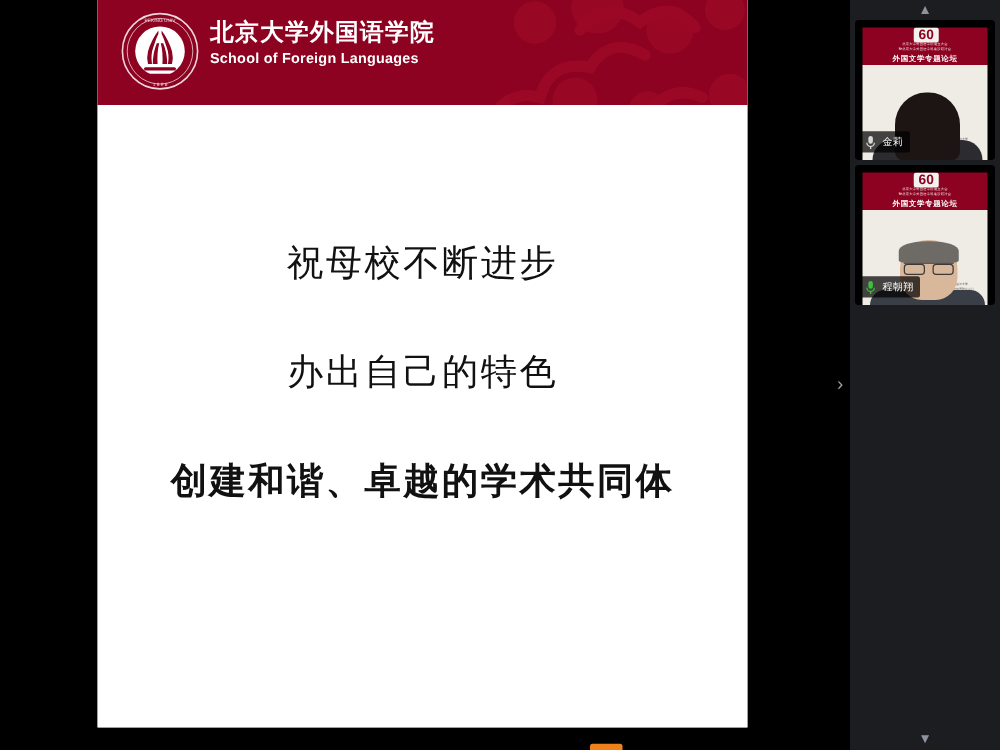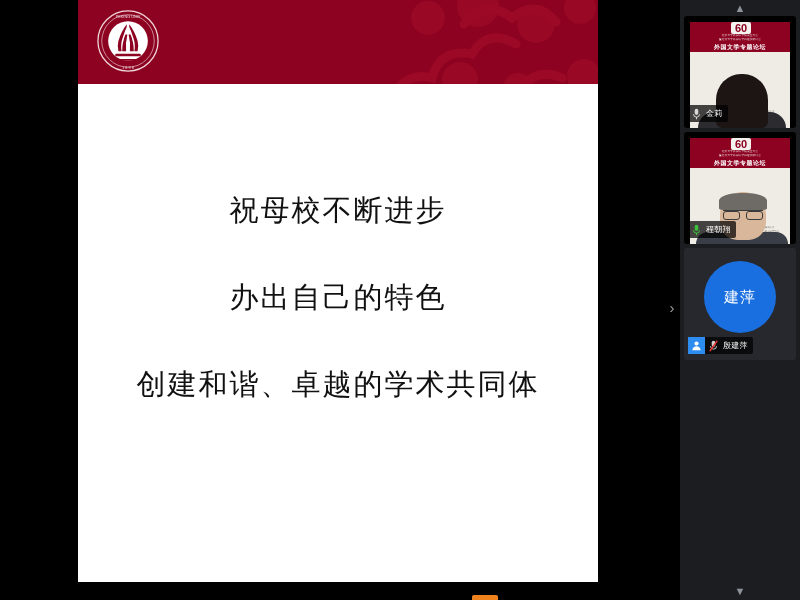--- a/index.html
+++ b/index.html
@@ -18,21 +18,21 @@
   .hdr-cn{font-size:19px;font-weight:bold;letter-spacing:1px;line-height:1.15;
           font-family:"DejaVu Sans","Liberation Sans",sans-serif;}
   .hdr-en{font-size:11.5px;font-weight:bold;margin-top:3px;letter-spacing:.2px;}
 
   
   .slide-body{position:relative;height:498px;background:#fff;
     display:flex;flex-direction:column;align-items:center;justify-content:flex-start;
     padding-top:112px;box-sizing:border-box;}
   .sline{color:#111;font-size:29px;letter-spacing:2px;line-height:1;margin-bottom:58px;
          font-family:"DejaVu Sans","Liberation Sans",sans-serif;white-space:nowrap;}
-  .sline:last-child{margin-bottom:0;}
+  .sline:last-child{margin-bottom:0;font-weight:bold;}
 
   
   .bottom-tab{position:absolute;left:472px;bottom:0;width:26px;height:5px;background:#f0821e;border-radius:2px 2px 0 0;}
 
   
   .collapse-handle{position:absolute;left:664px;top:288px;width:16px;height:38px;
     display:flex;align-items:center;justify-content:center;color:#9aa0a6;font-size:15px;background:transparent;}
 
   
   .filmstrip{position:absolute;left:680px;top:0;width:120px;height:600px;background:#1b1d21;
@@ -131,20 +131,24 @@
             <path d="M52 24 q9 12 13 26 q2 8 0 16 h-5 q2 -12 -2 -22 q-3 -10 -6 -16z"></path>
             <path d="M46 40 q-5 12 -5 26 h6 q-1 -14 2 -26z"></path>
             <path d="M54 40 q5 12 5 26 h-6 q1 -14 -2 -26z"></path>
             <rect x="30" y="70" width="40" height="4" rx="2"></rect>
             <rect x="34" y="78" width="32" height="3" rx="1.5"></rect>
           </g>
           <text x="50" y="14" text-anchor="middle" fill="#f0d7dc" font-size="6" font-family="'Liberation Sans',sans-serif">PEKING UNIV</text>
           <text x="50" y="94" text-anchor="middle" fill="#f0d7dc" font-size="6" font-family="'Liberation Sans',sans-serif">1 8 9 8</text>
         </svg>
 
+        <div class="hdr-text">
+          <div class="hdr-cn">北京大学外国语学院</div>
+          <div class="hdr-en">School of Foreign Languages</div>
+        </div>
       </div>
 
       <div class="slide-body">
         <div class="sline">祝母校不断进步</div>
         <div class="sline">办出自己的特色</div>
         <div class="sline">创建和谐、卓越的学术共同体</div>
       </div>
     </div>
 
     <div class="bottom-tab"></div>
@@ -206,38 +210,19 @@
               <path d="M2 8.2a4 4 0 0 0 8 0" fill="none" stroke="#3cc13b" stroke-width="1.3"></path>
               <rect x="5.3" y="12" width="1.4" height="3" fill="#3cc13b"></rect>
               </svg>
           </div>
           <span class="nm">程朝翔</span>
         </div>
       </div>
 
 
 
-      <div class="tile">
-        <div class="initials-circle">建萍</div>
-        <div class="badge">
-          <div class="pill blue">
-            <svg viewBox="0 0 16 16">
-                <circle cx="8" cy="5" r="3" fill="#fff"></circle>
-              <path d="M2 15a6 6 0 0 1 12 0z" fill="#fff"></path>
-              </svg>
-          </div>
-          <div class="mic">
-            <svg viewBox="0 0 12 16">
-                <rect x="3.6" y="1" width="4.8" height="8.2" rx="2.4" fill="#cfcfcf"></rect>
-              <path d="M2 8.2a4 4 0 0 0 8 0" fill="none" stroke="#cfcfcf" stroke-width="1.3"></path>
-              <line x1="1" y1="15" x2="11" y2="1" stroke="#e8352e" stroke-width="1.8"></line>
-              </svg>
-          </div>
-          <span class="nm">殷建萍</span>
-        </div>
-      </div>
 
     </div>
 
     <div class="strip-arrow bottom">▼</div>
   </div>
 
 </div>
 
 </body></html>

